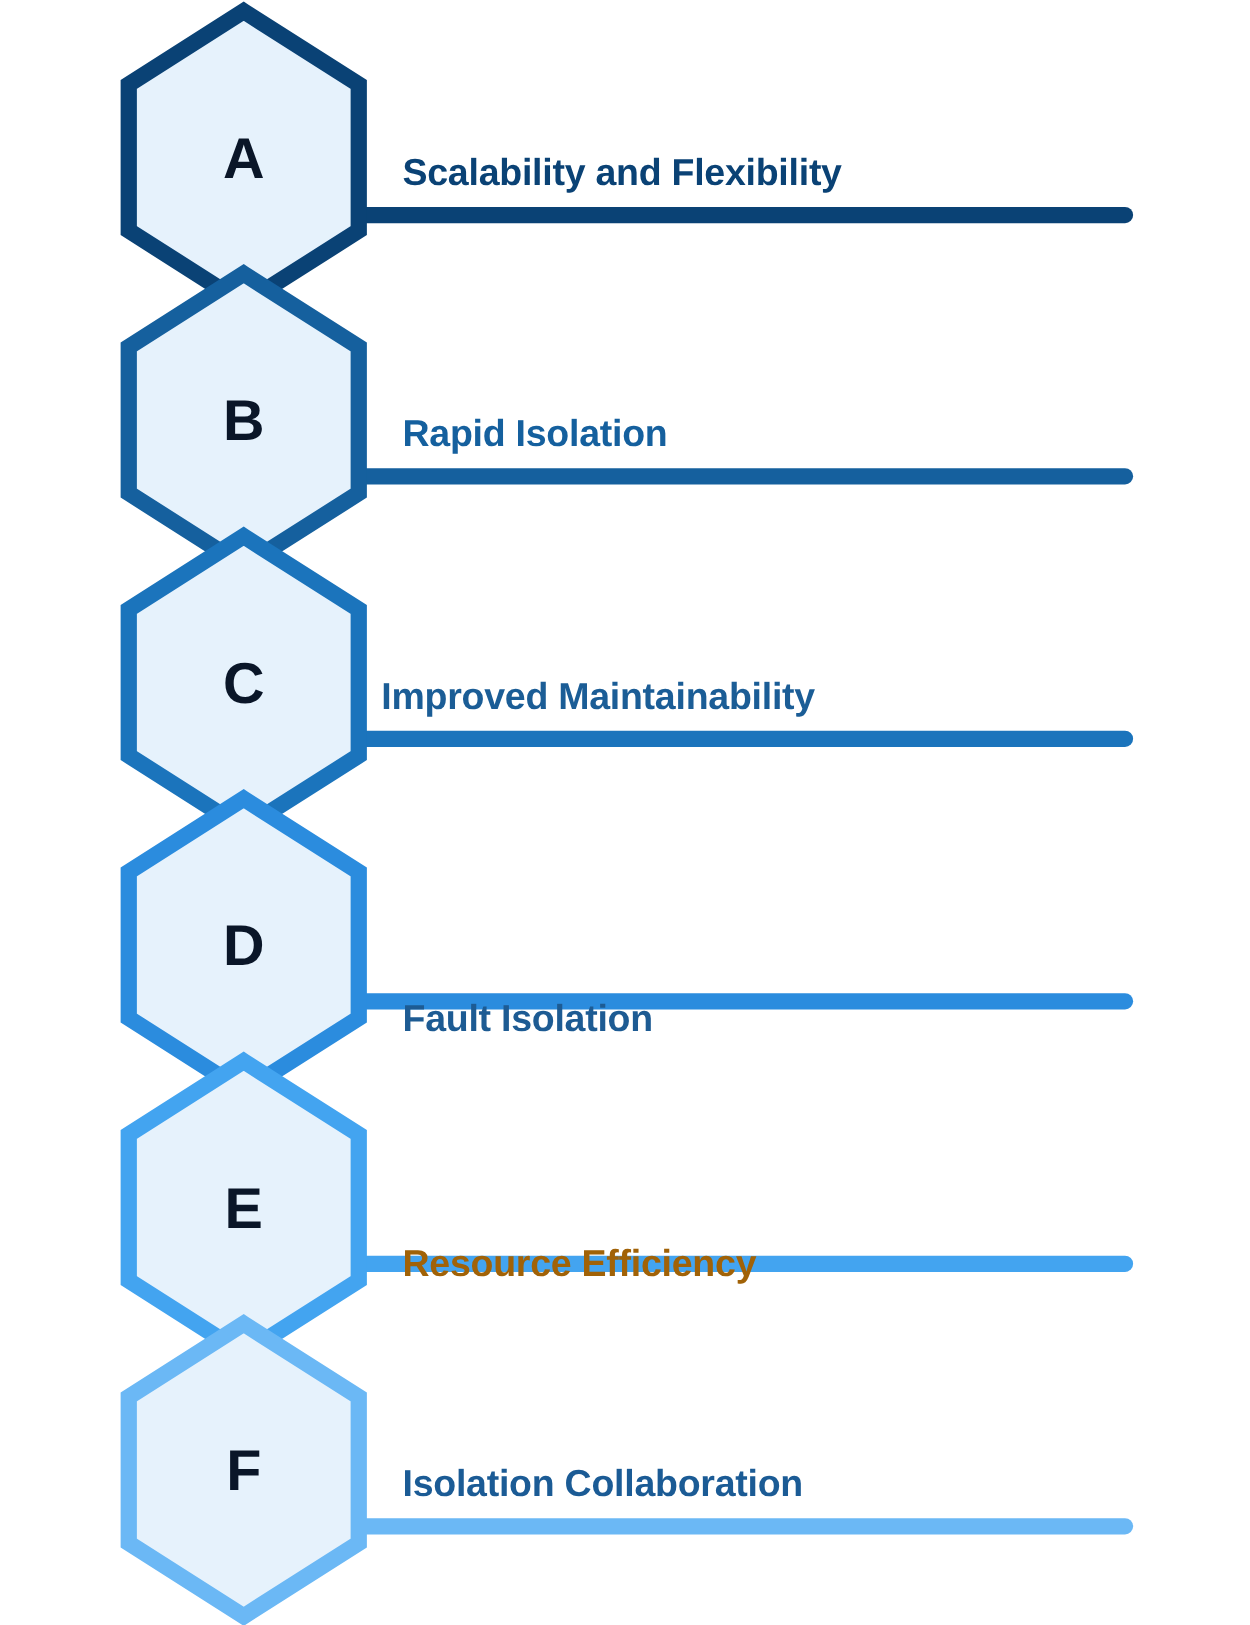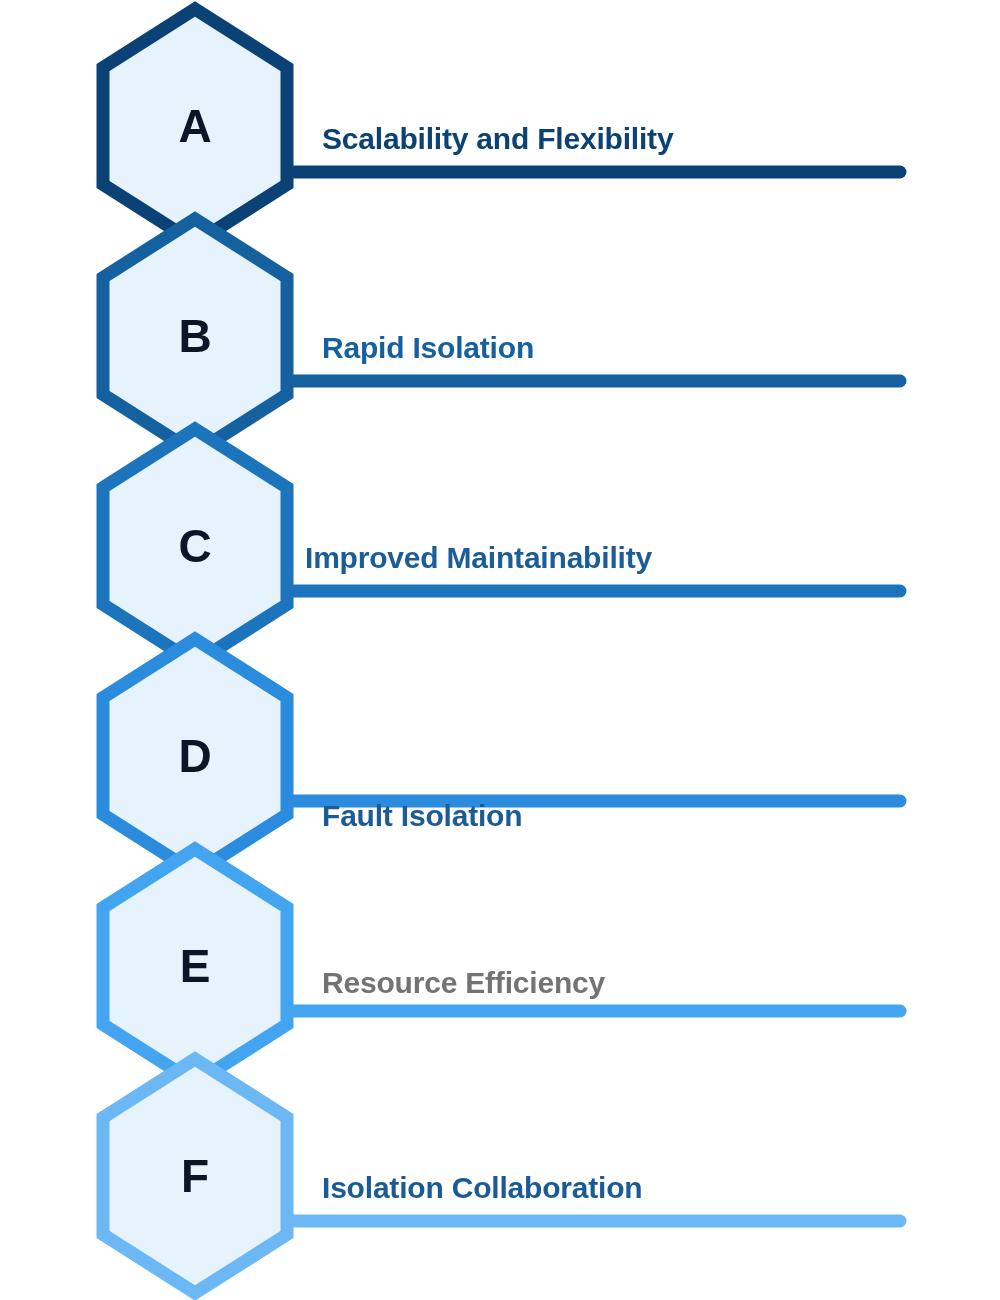--- a/index.html
+++ b/index.html
@@ -90,21 +90,21 @@
         <line x1="281" y1="1221" x2="281" y2="1149" stroke="#6BB8F5" stroke-width="13" stroke-linecap="butt"></line>
         <polygon points="195,1059 287,1117.5 287,1234.5 195,1293 103,1234.5 103,1117.5" fill="#E6F2FC" stroke="#6BB8F5" stroke-width="13" stroke-linejoin="miter"></polygon>
       </g>
   </svg>
 
   <div class="labels-layer">
     <div class="row-label" style="left: 322px; top: 124px; color: rgb(10, 66, 117);">Scalability and Flexibility</div>
     <div class="row-label" style="left: 322px; top: 333px; color: rgb(21, 96, 158);">Rapid Isolation</div>
     <div class="row-label" style="left: 305px; top: 543px; color: rgb(27, 93, 150);">Improved Maintainability</div>
     <div class="row-label" style="left: 322px; top: 753px; color: rgb(29, 91, 147); margin-top: 48px;">Fault Isolation</div>
-    <div class="row-label" style="left: 322px; top: 968px; color: #737373;">Resource Efficiency</div>
+    <div class="row-label" style="left: 322px; top: 997px; color: #a16207;">Resource Efficiency</div>
     <div class="row-label" style="left: 322px; top: 1173px; color: rgb(27, 91, 149);">Isolation Collaboration</div>
 
     <div class="hex-letter" style="left: 105px; top: 103px; color: rgb(10, 22, 40);">A</div>
     <div class="hex-letter" style="left: 105px; top: 313px; color: rgb(10, 22, 40);">B</div>
     <div class="hex-letter" style="left: 105px; top: 523px; color: rgb(10, 22, 40);">C</div>
     <div class="hex-letter" style="left: 105px; top: 733px; color: rgb(10, 22, 40);">D</div>
     <div class="hex-letter" style="left: 105px; top: 943px; color: rgb(10, 22, 40);">E</div>
     <div class="hex-letter" style="left: 105px; top: 1153px; color: rgb(10, 22, 40);">F</div>
   </div>
 

